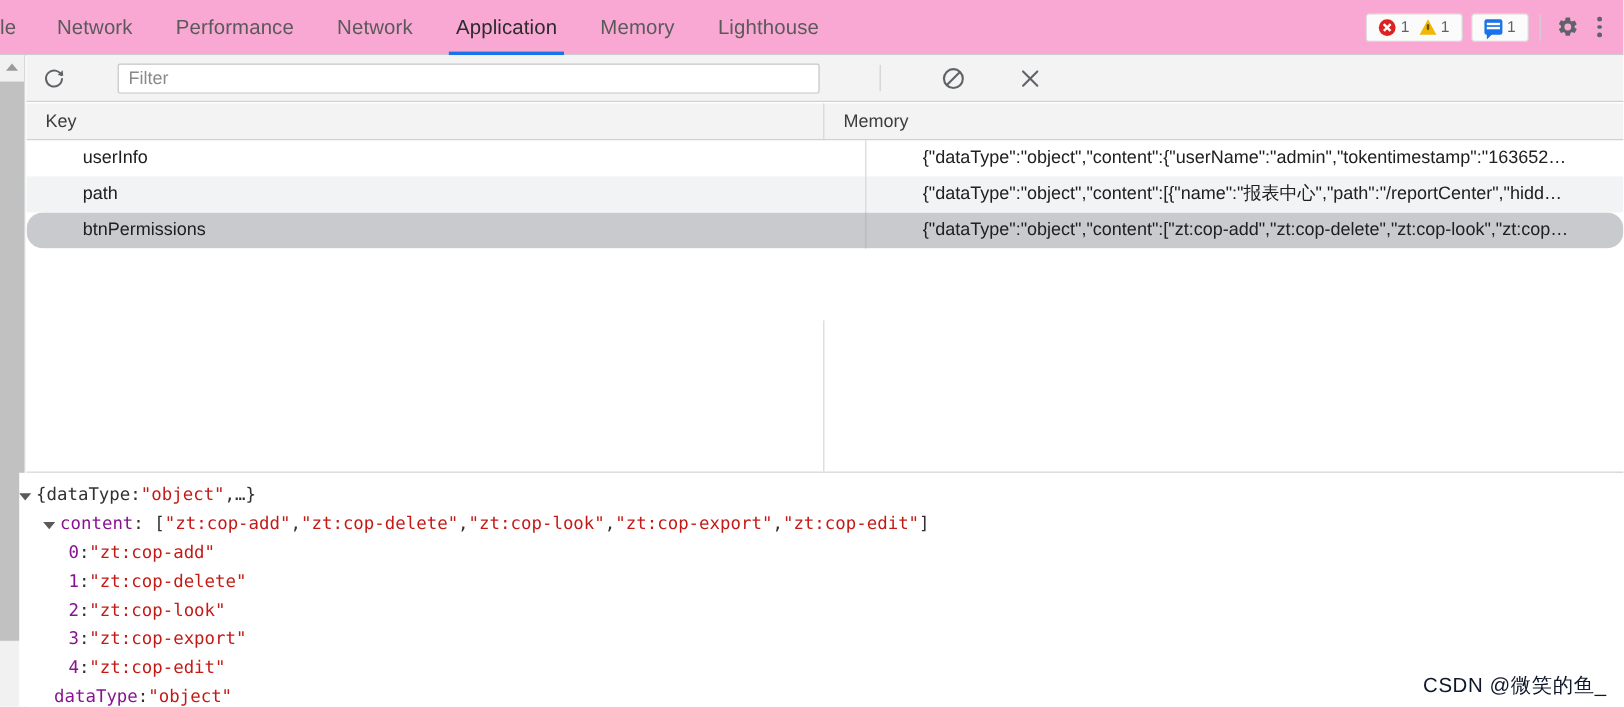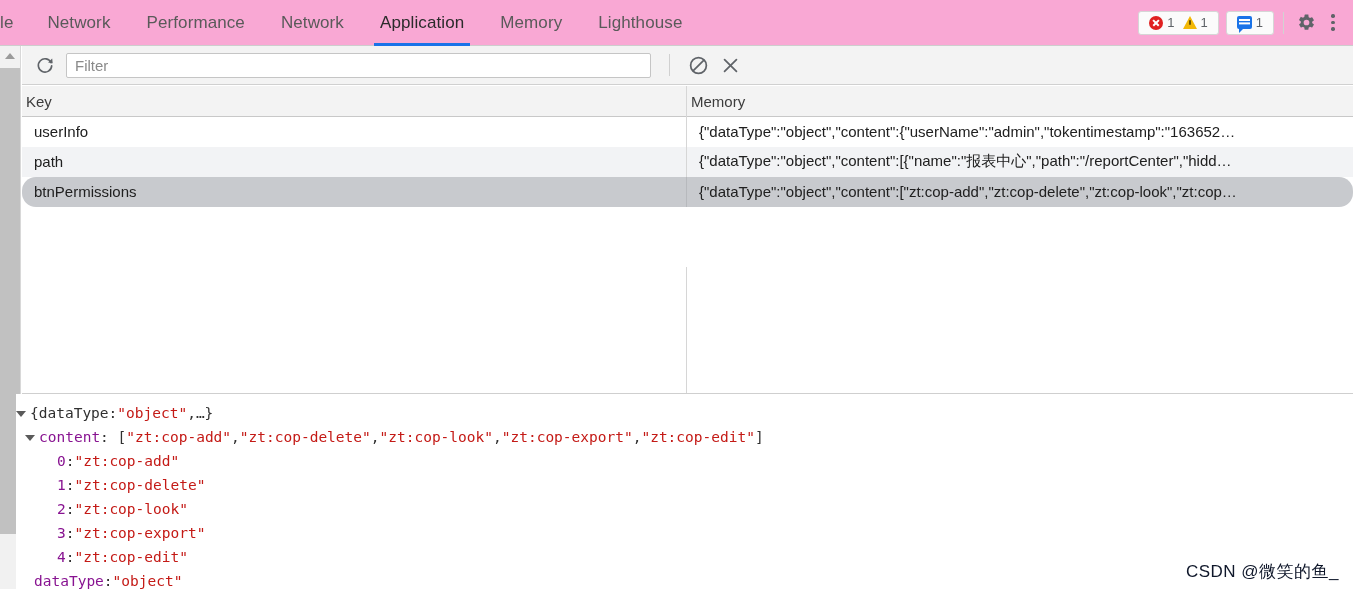--- a/index.html
+++ b/index.html
@@ -192,20 +192,21 @@
   
   .filterbar {
     position: absolute;
     left: 22px; top: 46px;
     width: 1331px; height: 39px;
     background: #f3f3f3;
     border-bottom: 1px solid #d0d0d0;
     display: flex;
     align-items: center;
     padding: 0 10px 0 8px;
+    gap: 32px;
   }
   .refresh-btn {
     width: 30px; height: 30px;
     display: flex; align-items: center; justify-content: center;
     margin-right: 6px;
     cursor: default;
   }
   .filter-input {
     width: 585px; height: 25px;
     border: 1px solid #c5c5c5;
@@ -240,21 +241,21 @@
   .thead {
     display: flex;
     height: 31px;
     background: #f3f3f3;
     border-bottom: 1px solid #c8c8c8;
     align-items: center;
   }
   .th {
     font-size: 15px;
     color: #3c3c3c;
-    padding-left: 4px;
+    padding-left: 16px;
     display: flex; align-items: center;
     height: 31px;
     cursor: default;
   }
   .th.key   { width: 665px; border-right: 1px solid #d6d6d6; }
   .th.value { flex: 1 1 auto; }
 
   .trow {
     display: flex;
     height: 30px;
@@ -266,20 +267,21 @@
   .trow.even { background: #f2f3f5; }
   .trow.selected { background: #c8cace; border-radius: 14px; }
   .td {
     font-size: 15px;
     color: #202020;
     padding-left: 12px;
     height: 30px;
     display: flex; align-items: center;
     overflow: hidden;
     white-space: nowrap;
+    margin-left: 35px;
   }
   .td.key   { width: 665px; border-right: 1px solid #d6d6d6; }
   .td.value { flex: 1 1 auto; border-right: none; }
   .trow.selected .td.key { border-right: 1px solid #b7b9bd; }
   .table-body-fill {
     position: absolute;
     left: 0; top: 181px;
     width: 1331px; height: 126px;
     background: #ffffff;
     display: flex;
@@ -331,21 +333,21 @@
     margin-right: 4px;
     position: relative;
     top: 1px;
   }
   .tri-spacer { width: 9px; flex: 0 0 auto; }
   .k-prop { color: #881391; }
   .k-str  { color: #c41a16; }
   .k-plain{ color: #303030; }
   .k-idx  { color: #881391; }
 
-  .indent1 { padding-left: 9px; }
+  .indent1 { padding-left: 20px; }
   .indent2 { padding-left: 32px; }
 
   
   .watermark {
     position: absolute;
     right: 14px; bottom: 6px;
     font-size: 17px;
     color: #0f172a;
     font-family: "Liberation Sans", sans-serif;
     letter-spacing: .5px;

